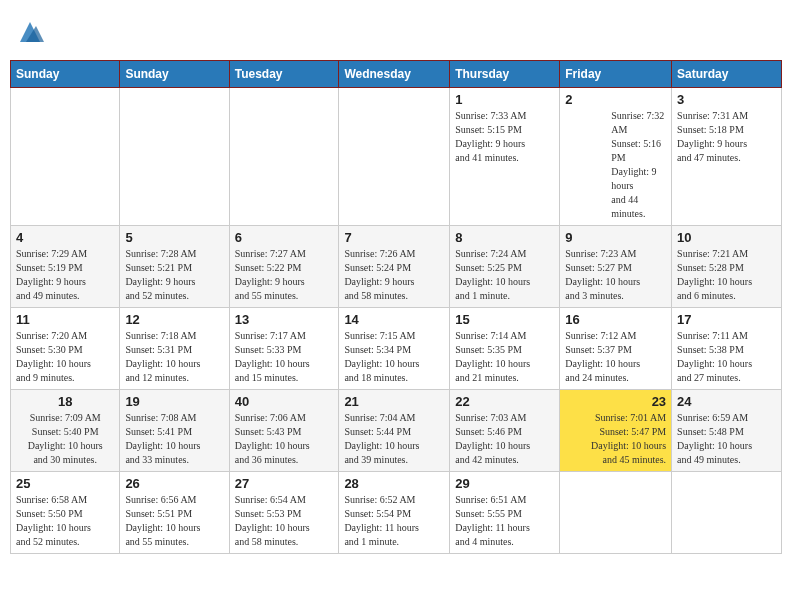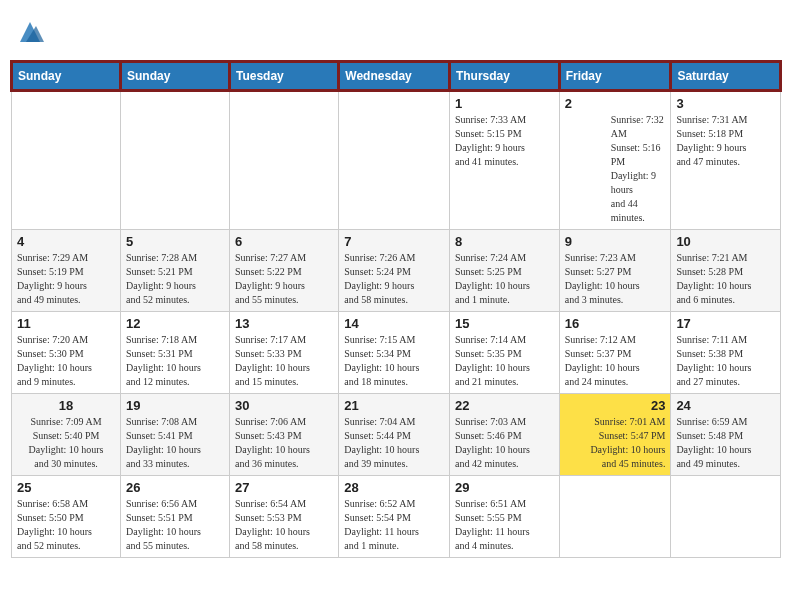--- a/index.html
+++ b/index.html
@@ -44,21 +44,21 @@
       width: 100%;
       border-collapse: collapse;
       font-size: 11px;
     }
     .calendar-table th {
       background-color: #2979b8;
       color: white;
       text-align: left;
       padding: 6px 5px;
       font-size: 12px;
-      border: 3px solid #7f1d1d;
+      border: 1px solid #7f1d1d;
     }
     .calendar-table td {
       border: 1px solid #ccc;
       vertical-align: top;
       padding: 4px 5px;
       height: 80px;
       width: 113px;
       background: #fff;
     }
     .calendar-table tr:nth-child(even) td {
@@ -250,21 +250,21 @@
 and 30 minutes.</div>
         </td>
         <td style="background: rgb(245, 245, 245);">
           <div class="day-number">19</div>
           <div class="day-info" style="white-space: pre-line;">Sunrise: 7:08 AM
 Sunset: 5:41 PM
 Daylight: 10 hours
 and 33 minutes.</div>
         </td>
         <td style="background: rgb(245, 245, 245);">
-          <div class="day-number">30</div>
+          <div class="day-number">40</div>
           <div class="day-info" style="white-space: pre-line;">Sunrise: 7:06 AM
 Sunset: 5:43 PM
 Daylight: 10 hours
 and 36 minutes.</div>
         </td>
         <td style="background: rgb(245, 245, 245);">
           <div class="day-number">21</div>
           <div class="day-info" style="white-space: pre-line;">Sunrise: 7:04 AM
 Sunset: 5:44 PM
 Daylight: 10 hours

